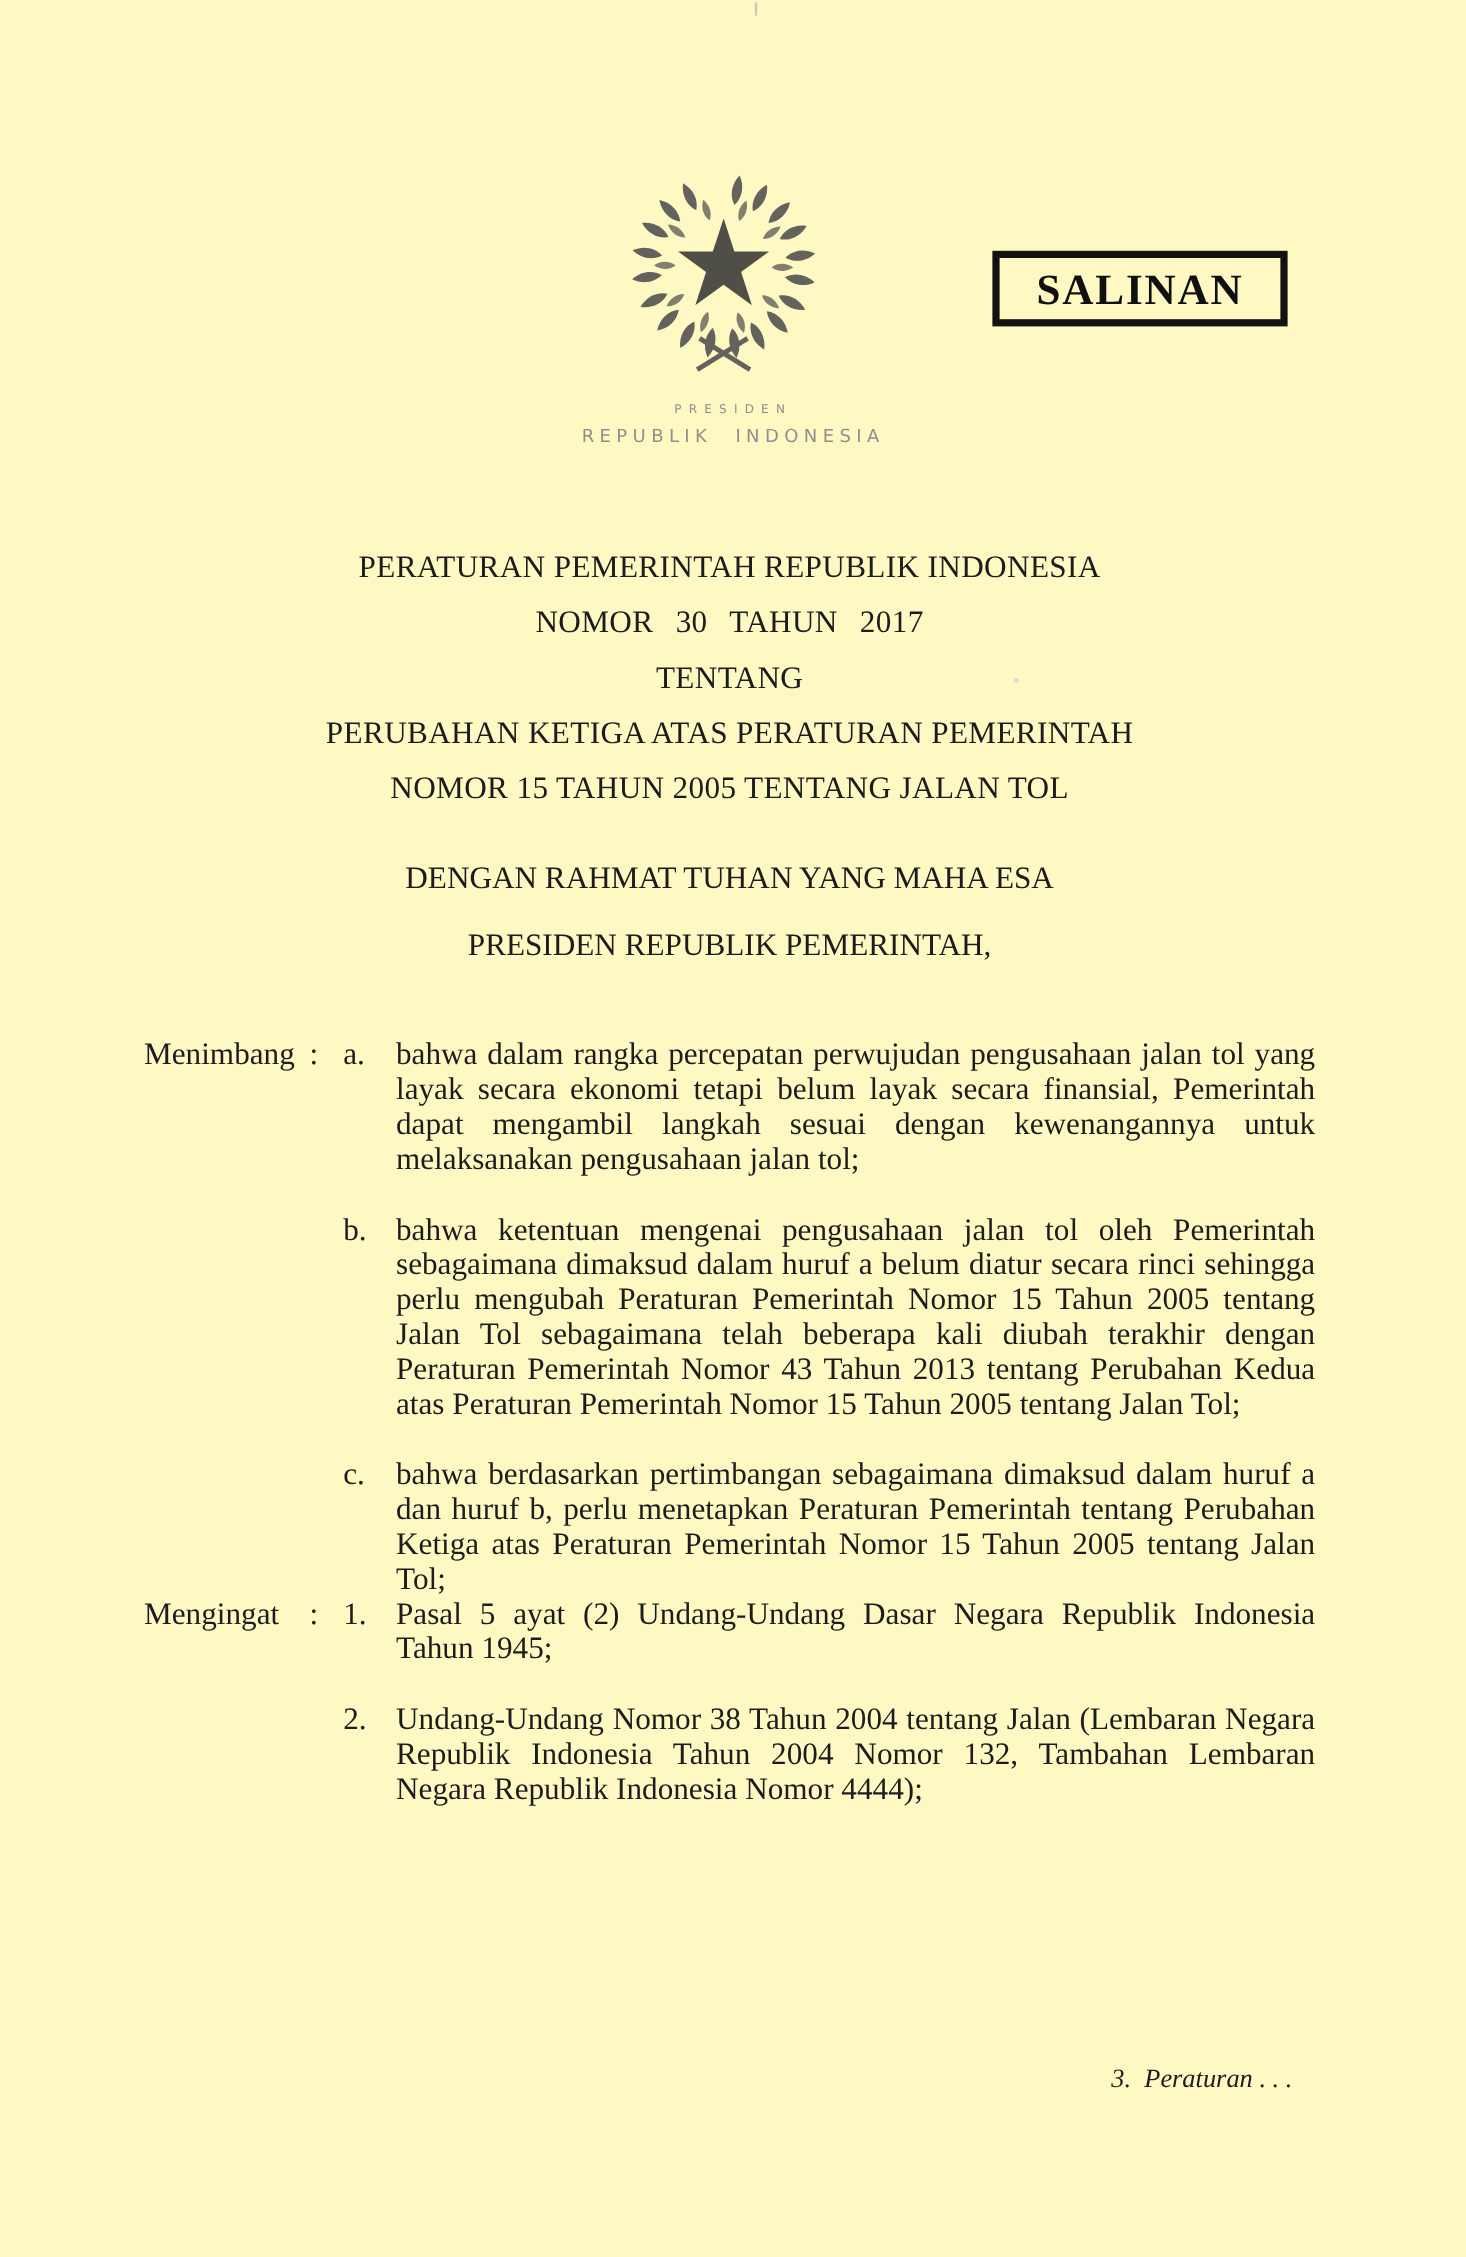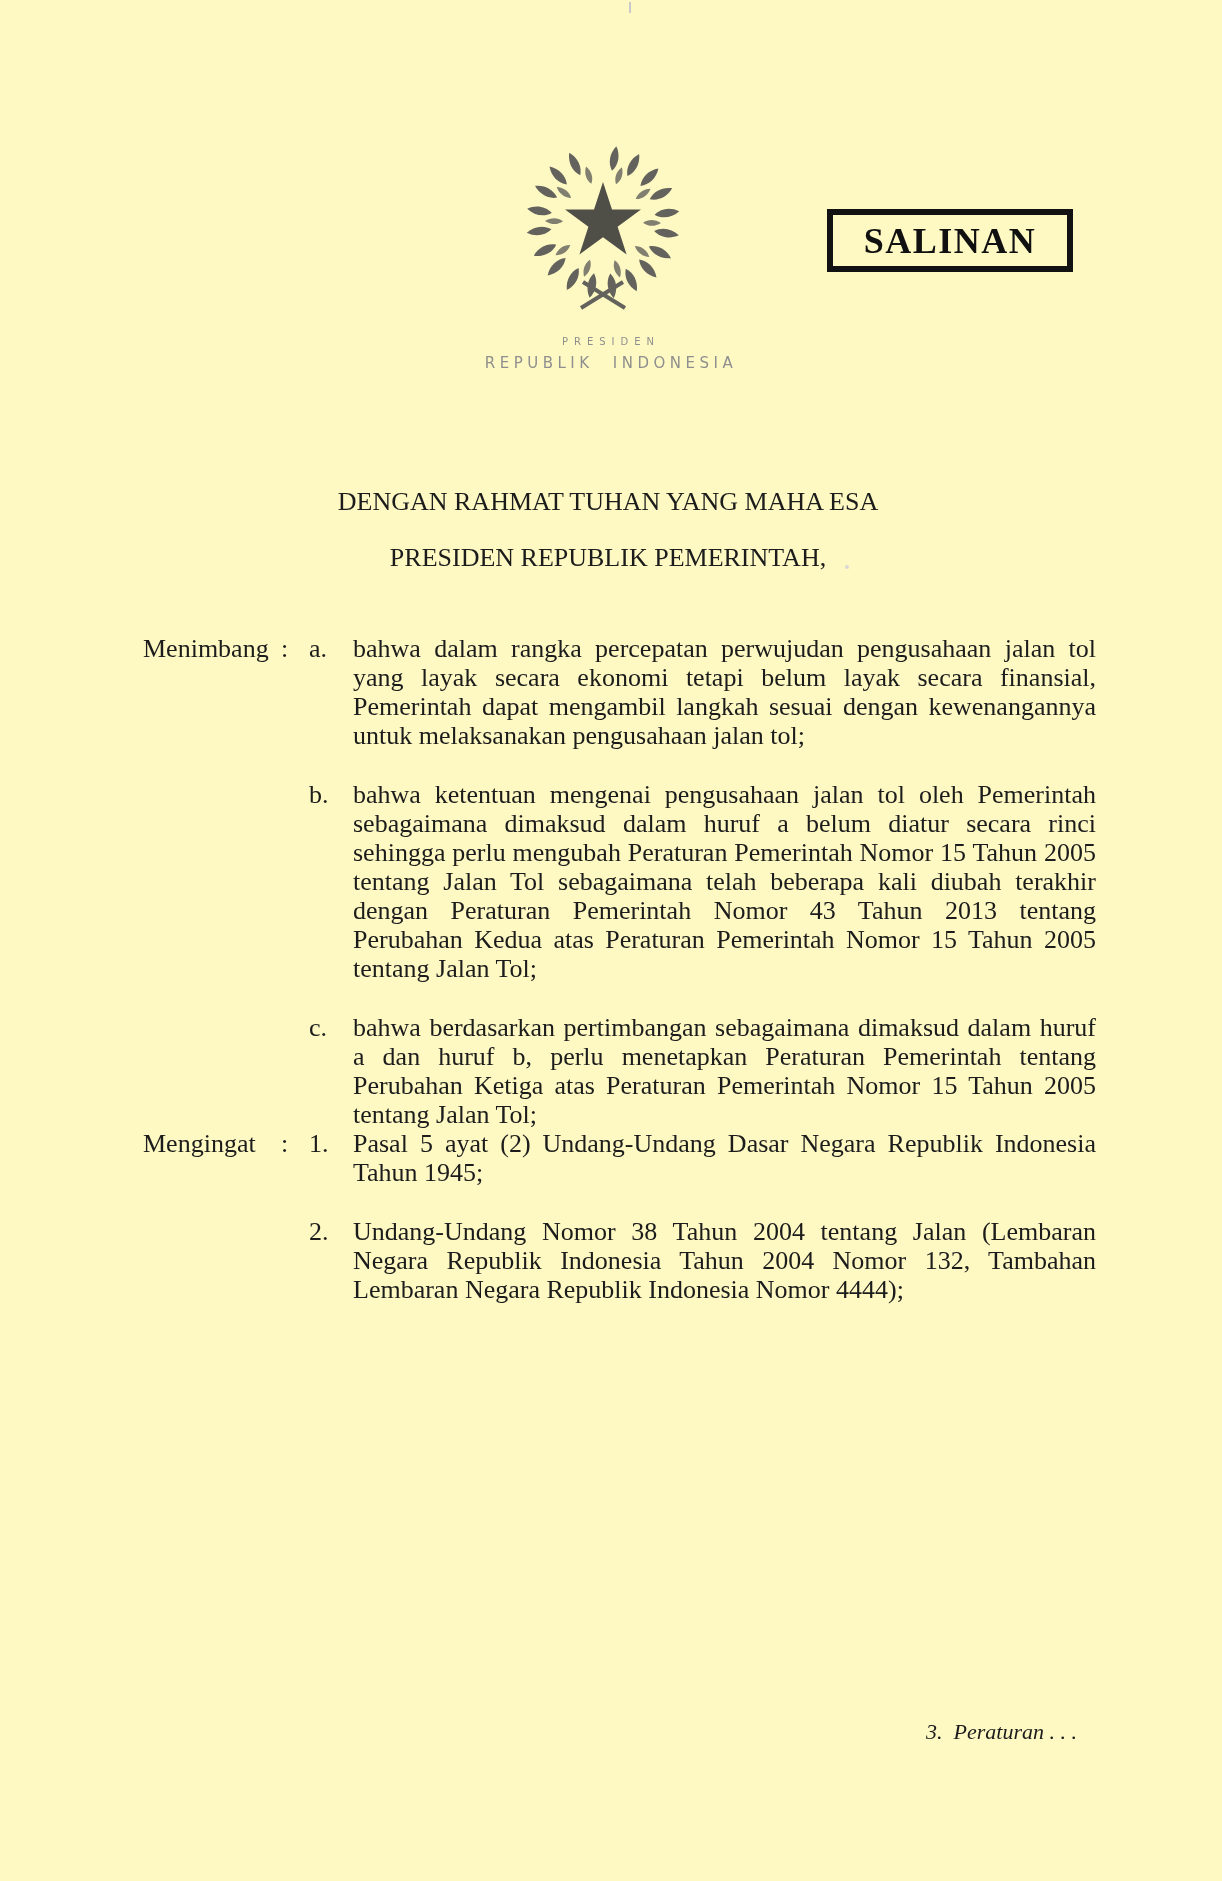--- a/index.html
+++ b/index.html
@@ -32,21 +32,21 @@
     position:absolute; left:120px; top:450px; width:976px;
     font-size:26px; line-height:29px;
   }
   .title-block { text-align:center; line-height:46px; letter-spacing:.3px; }
   .nomor-line { word-spacing:.45em; }
   .invocation { text-align:center; margin-top:37px; }
   .authority  { text-align:center; margin-top:27px; }
 
   .section { margin-top:0; }
   .section-first { margin-top:62px; }
-  .row { display:flex; margin-bottom:30px;margin-left:23px; }
+  .row { display:flex; margin-bottom:30px; }
   .row:last-child { margin-bottom:0; }
   .row-label { width:138px; flex:0 0 138px; }
   .row-colon { width:28px;  flex:0 0 28px; }
   .row-marker{ width:44px;  flex:0 0 44px; }
   .row-text  { flex:1; text-align:justify; }
 
   .catchword {
     position:absolute; top:1719px; right:145px;
     font-size:22px; white-space:pre;font-style:italic;
   }
@@ -102,20 +102,27 @@
     <path fill="none" stroke="#4e4e4e" stroke-width="4" d="M-20,60 L22,86 M20,60 L-22,86"></path>
   </svg>
 
   <div class="letterhead">
     <div class="letterhead-line1">PRESIDEN</div>
     <div class="letterhead-line2">REPUBLIK INDONESIA</div>
   </div>
 
   <div class="content">
 
+    <div class="title-block">
+      <div>PERATURAN PEMERINTAH REPUBLIK INDONESIA</div>
+      <div class="nomor-line">NOMOR 30 TAHUN 2017</div>
+      <div>TENTANG</div>
+      <div>PERUBAHAN KETIGA ATAS PERATURAN PEMERINTAH</div>
+      <div>NOMOR 15 TAHUN 2005 TENTANG JALAN TOL</div>
+    </div>
 
     <div class="invocation">DENGAN RAHMAT TUHAN YANG MAHA ESA</div>
     <div class="authority">PRESIDEN REPUBLIK PEMERINTAH,</div>
 
     <div class="section section-first">
       <div class="row">
         <div class="row-label">Menimbang</div>
         <div class="row-colon">:</div>
         <div class="row-marker">a.</div>
         <div class="row-text">bahwa dalam rangka percepatan perwujudan pengusahaan jalan tol yang layak secara ekonomi tetapi belum layak secara finansial, Pemerintah dapat mengambil langkah sesuai dengan kewenangannya untuk melaksanakan pengusahaan jalan tol;</div>

